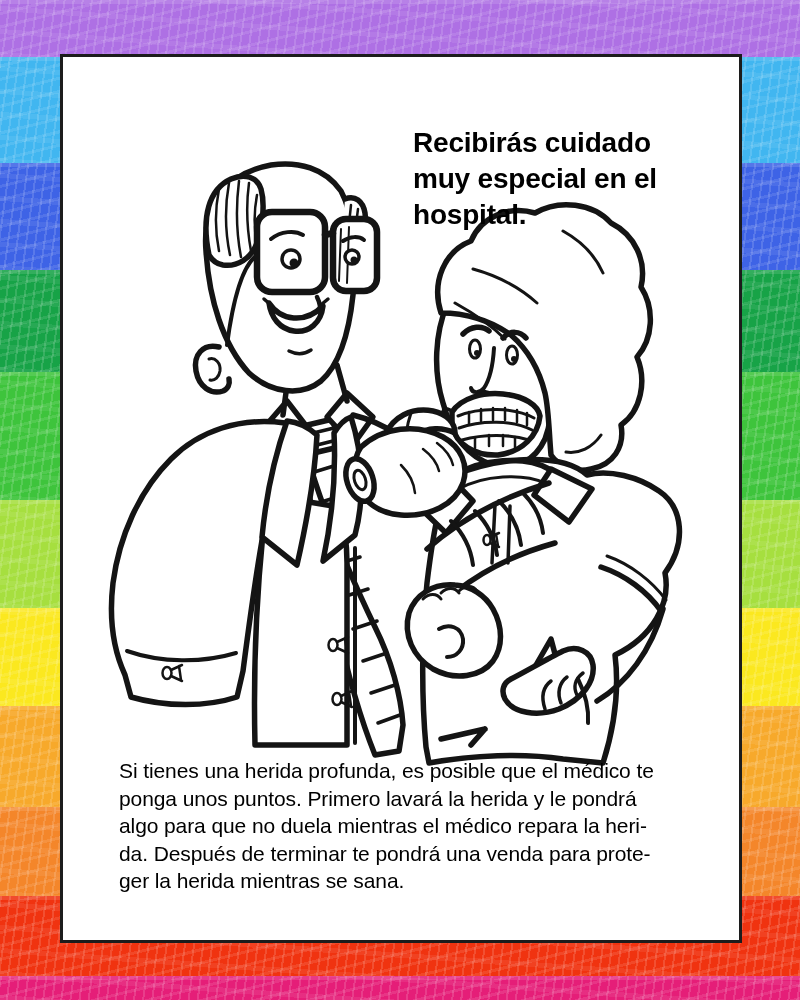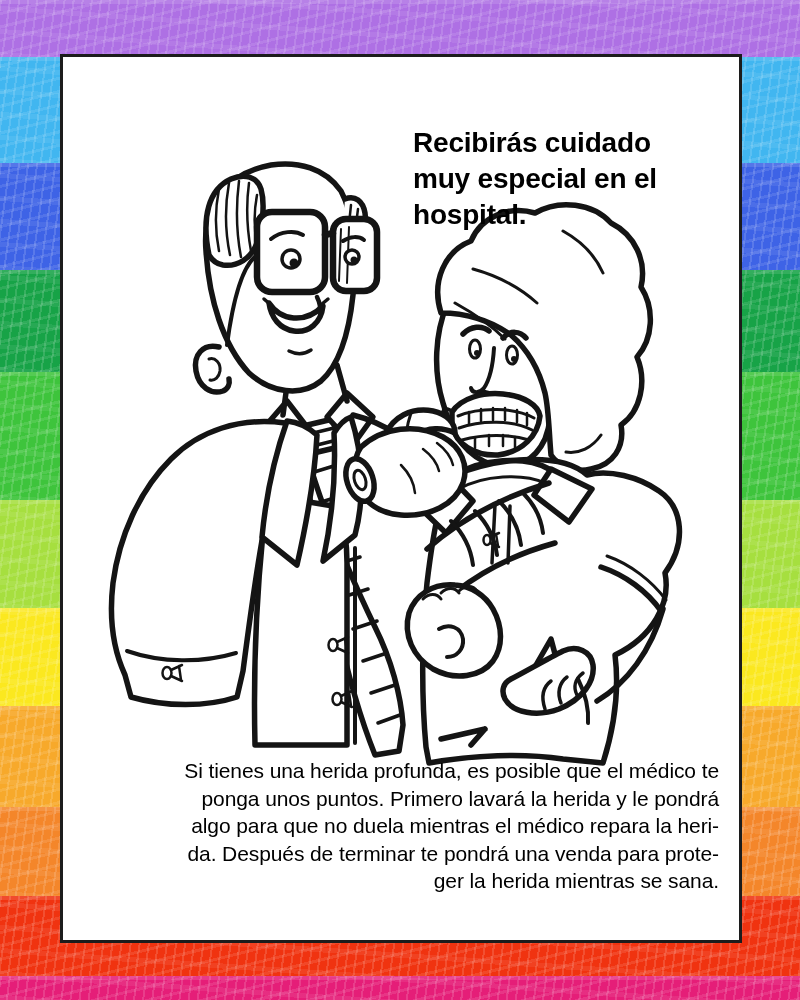--- a/index.html
+++ b/index.html
@@ -27,21 +27,21 @@
     background:#fff;border:3px solid #d946ef;box-sizing:border-box;z-index:1;
   }
   #heading{
     position:absolute;left:350px;top:68px;width:300px;
     font-size:28px;line-height:36px;font-weight:bold;color:#000;
     white-space:pre-line;letter-spacing:-0.2px;
   }
   #bodytext{
     position:absolute;left:56px;top:700px;width:600px;
     font-size:21px;line-height:27.5px;color:#000;
-    white-space:pre-line;letter-spacing:-0.1px;text-align:right;
+    white-space:pre-line;letter-spacing:-0.1px;
   }
   #art{position:absolute;left:0;top:0;width:676px;height:883px;color:#141414;}
   
   .ink{stroke:currentColor;fill:none;stroke-linecap:round;stroke-linejoin:round;}
   .w6{stroke-width:6.5}.w5{stroke-width:5.5}.w45{stroke-width:4.5}
   .w4{stroke-width:4}.w35{stroke-width:3.5}.w3{stroke-width:3}
   .w25{stroke-width:2.5}.w2{stroke-width:2}
   .fw{fill:#fff}
   .fi{fill:currentColor;stroke:none}
 </style>

